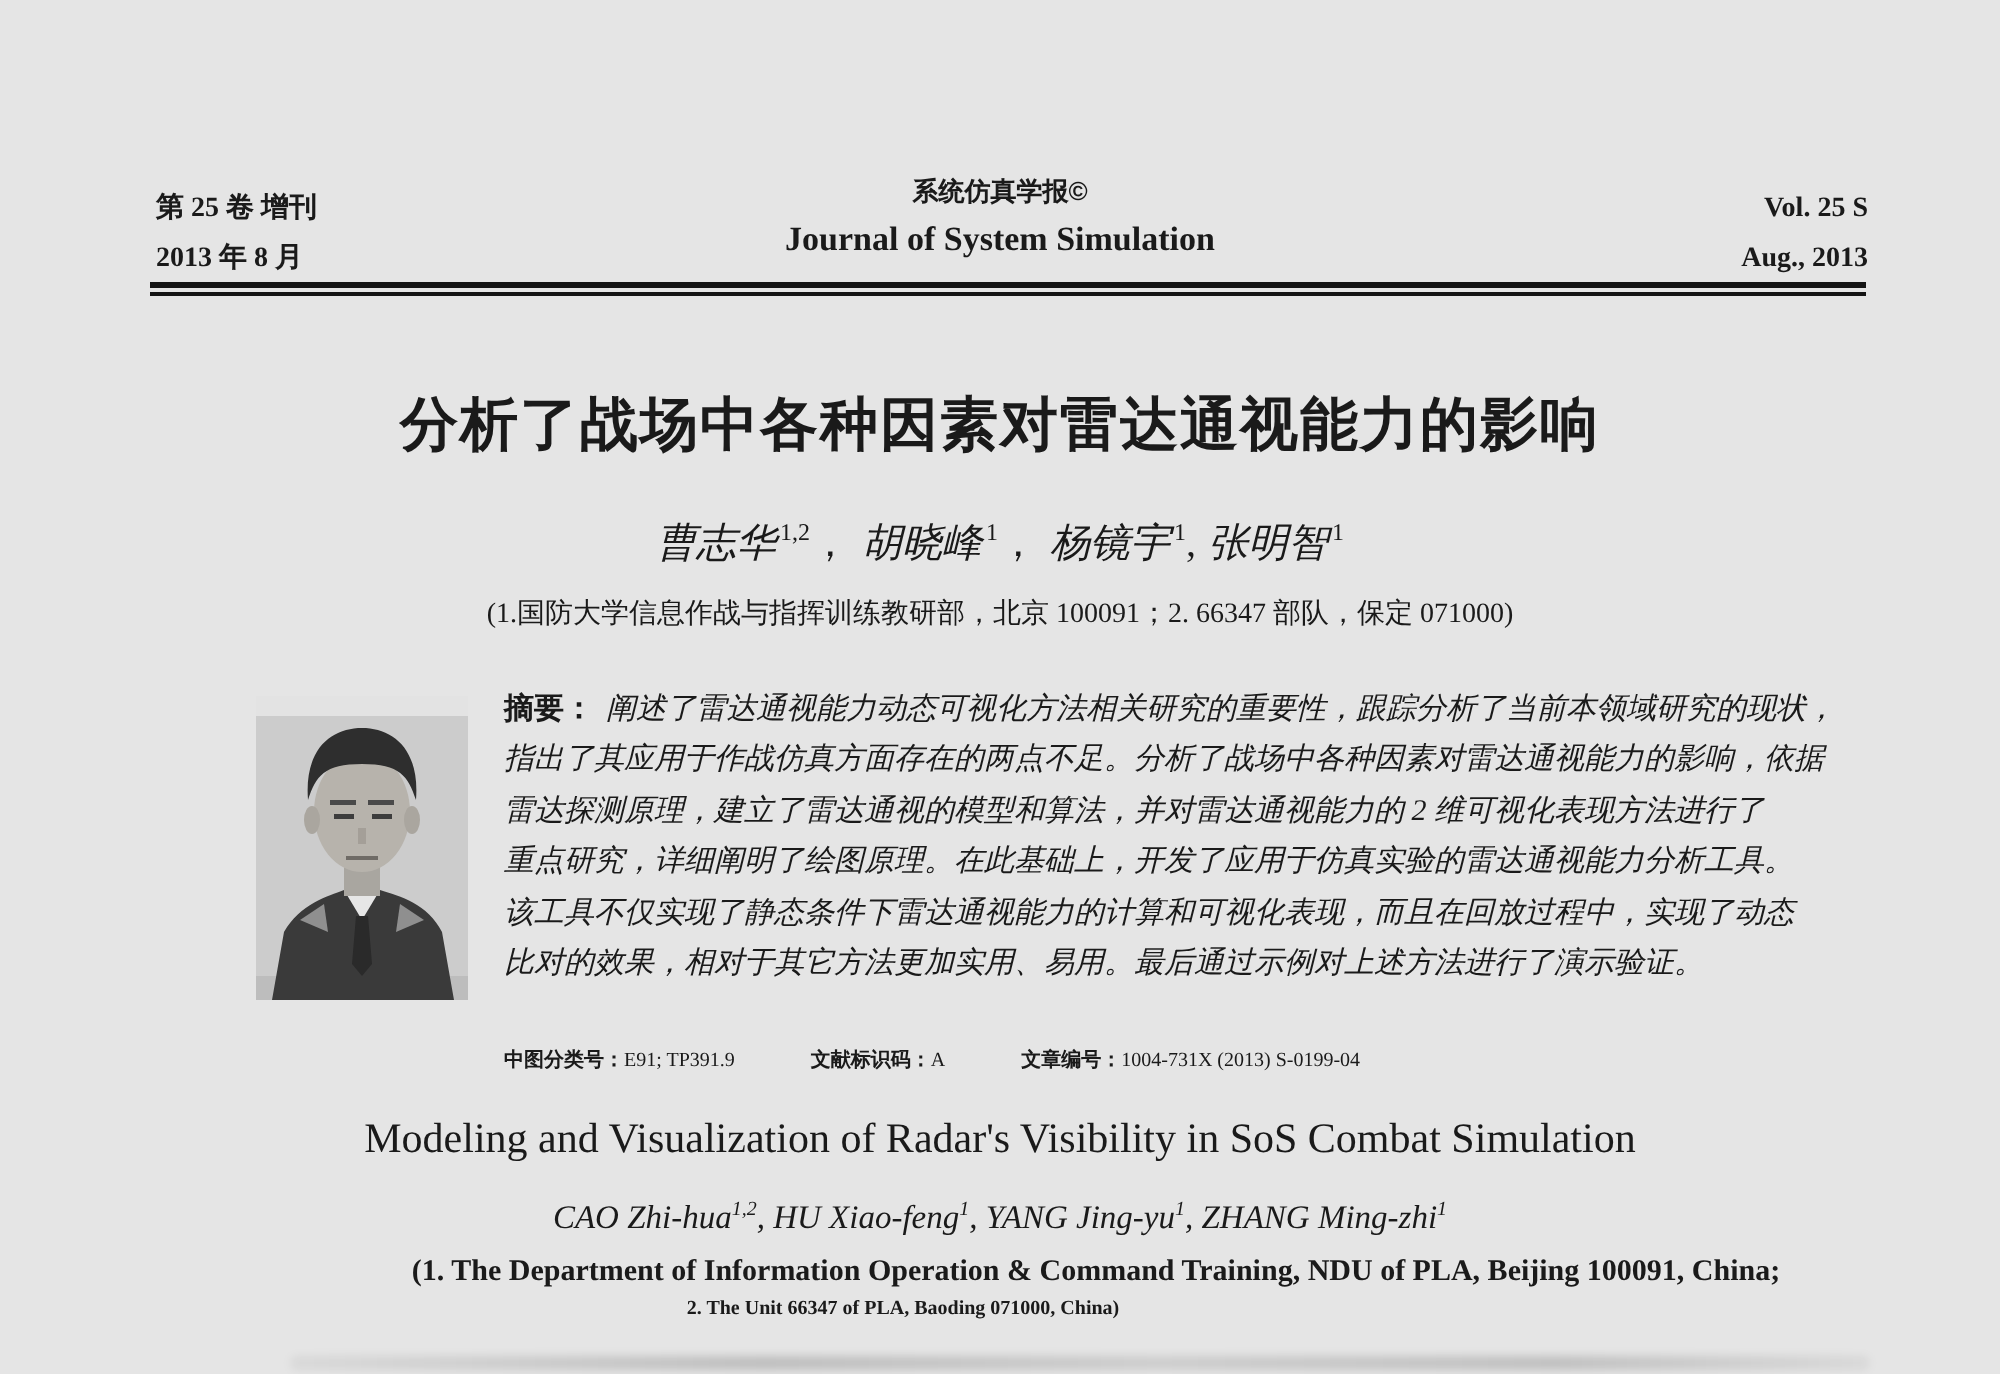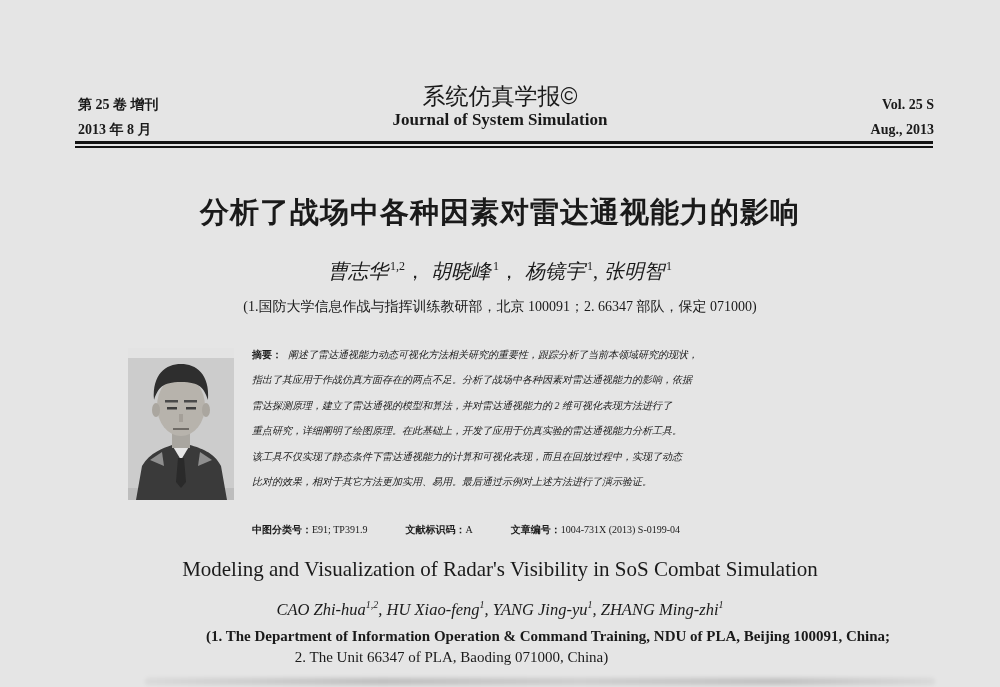--- a/index.html
+++ b/index.html
@@ -7,55 +7,55 @@
     position:relative;
     width:1000px;height:687px;
     background:#e5e5e5;
     color:#1a1a1a;
     font-family:"Liberation Serif", serif;
     overflow:hidden;
   }
   
   .hdr-left{position:absolute;left:78px;top:92px;font-size:14px;font-weight:600;line-height:25px;white-space:nowrap;}
   .hdr-center{position:absolute;left:0;top:85px;width:1000px;text-align:center;}
-  .hdr-center .cn{font-family:"Liberation Sans", sans-serif;font-weight:normal;font-size:23px;line-height:22px;}
+  .hdr-center .cn{font-family:"Liberation Sans", sans-serif;font-weight:bold;font-size:13px;line-height:22px;}
   .hdr-center .en{font-family:"Liberation Serif", serif;font-weight:bold;font-size:17px;line-height:26px;}
   .hdr-right{position:absolute;right:66px;top:92px;font-size:14px;font-weight:bold;line-height:25px;text-align:right;white-space:nowrap;}
   .hdr-rule{position:absolute;left:75px;top:141px;width:858px;height:2px;
     border-top:3px solid #141414;border-bottom:2px solid #141414;}
   
   .title-cn{position:absolute;left:0;top:193px;width:1000px;text-align:center;
     font-family:"Liberation Sans", sans-serif;font-weight:bold;font-size:29px;letter-spacing:1px;white-space:nowrap;}
   .authors-cn{position:absolute;left:0;top:258px;width:1000px;text-align:center;
     font-size:20px;font-style:italic;white-space:nowrap;}
   .authors-cn sup{font-size:12px;font-style:normal;margin-left:2px;}
   .authors-cn .sep{font-style:normal;margin-right:6px;}
   .affil-cn{position:absolute;left:0;top:298px;width:1000px;text-align:center;font-size:14px;white-space:nowrap;}
   
   .photo{position:absolute;left:128px;top:348px;width:106px;height:152px;background:#d2d2d2;overflow:hidden;}
   .photo svg{display:block;}
   
   .abstract{position:absolute;left:252px;top:342px;width:660px;}
-  .abs-line{font-size:10px;line-height:25.4px;white-space:nowrap;font-style:italic;}
+  .abs-line{font-size:15px;line-height:25.4px;white-space:nowrap;font-style:italic;}
   .abs-label{font-family:"Liberation Sans", sans-serif;font-weight:bold;font-style:normal;margin-right:6px;}
   .kw-line{position:absolute;left:252px;top:496px;font-size:15.5px;white-space:nowrap;}
   .kw-label{font-family:"Liberation Sans", sans-serif;font-weight:bold;margin-right:6px;}
   .kw-text{font-style:italic;}
   .meta-line{position:absolute;left:252px;top:523px;font-size:10px;white-space:nowrap;}
   .meta-label{font-family:"Liberation Sans", sans-serif;font-weight:bold;}
   .meta-value{margin-right:38px;}
   .meta-value:last-child{margin-right:0;}
   
   .title-en{position:absolute;left:0;top:557px;width:1000px;text-align:center;
     font-weight:normal;font-size:21px;white-space:nowrap;}
   .authors-en{position:absolute;left:0;top:599px;width:1000px;text-align:center;
     font-style:italic;font-size:16.5px;white-space:nowrap;}
   .authors-en sup{font-size:10px;}
   .affil-en1{position:absolute;left:0;top:628px;width:1000px;text-align:center;font-weight:bold;font-size:15px;white-space:nowrap;padding-left:48px;}
-  .affil-en2{position:absolute;left:0;top:649px;width:903px;text-align:center;font-weight:normal;font-size:15px;white-space:nowrap;}
+  .affil-en2{position:absolute;left:0;top:649px;width:903px;text-align:center;font-weight:bold;font-size:10px;white-space:nowrap;}
   
   .smudge{position:absolute;left:145px;top:678px;width:790px;height:7px;border-radius:4px;
     background:linear-gradient(90deg, rgba(0,0,0,0.05), rgba(0,0,0,0.17) 30%, rgba(0,0,0,0.10) 55%, rgba(0,0,0,0.16) 80%, rgba(0,0,0,0.05));
     filter:blur(2px);}
 </style>
 </head>
 <body>
 
 <div class="page">
 

